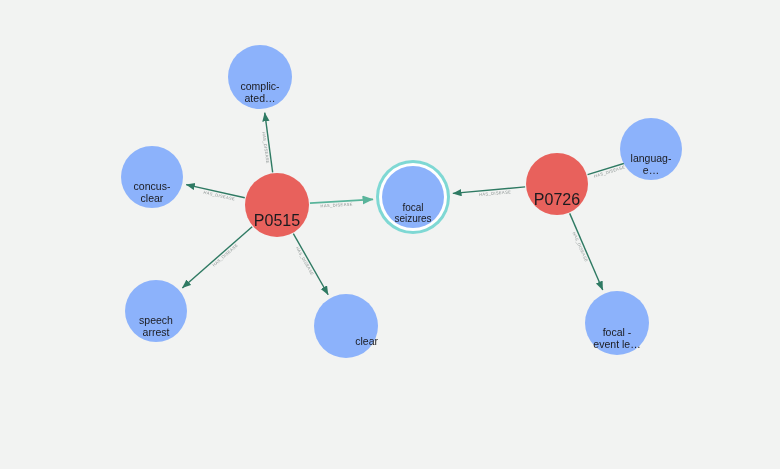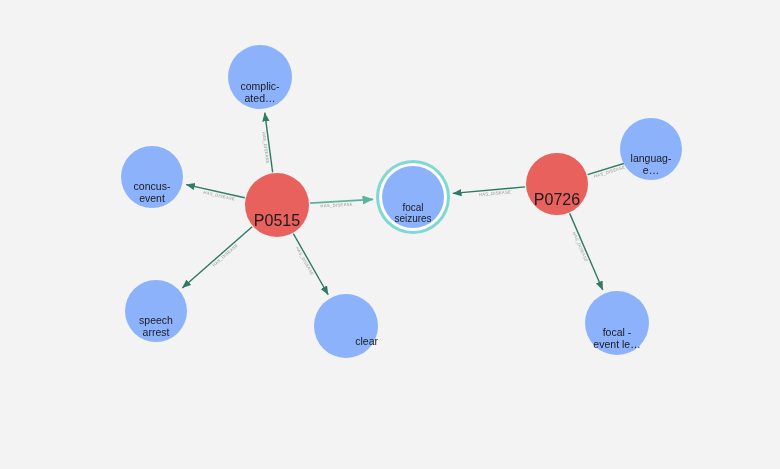--- a/index.html
+++ b/index.html
@@ -107,21 +107,21 @@
         <text x="578.9727197364124" y="247.51986985246293" text-anchor="middle" class="edge-label" transform="rotate(66.65 578.97 247.52)">HAS_DISEASE</text>
       </g>
   </svg>
   <div id="nodes-layer">
       <div class="node node-disease" style="left: 228px; top: 45px; width: 64px; height: 64px;">
         <span class="node-label">complic-
 ated…</span>
       </div>
       <div class="node node-disease" style="left: 121px; top: 146px; width: 62px; height: 62px;">
         <span class="node-label">concus-
-event</span>
+clear</span>
       </div>
       <div class="node node-patient" style="left: 245px; top: 173px; width: 64px; height: 64px; justify-content: center;">
         <span class="node-label">P0515</span>
       </div>
       <div class="node node-selected" style="left: 382px; top: 166px; width: 62px; height: 62px;">
         <span class="node-label">focal
 seizures</span>
       </div>
       <div class="node node-patient" style="left: 526px; top: 153px; width: 62px; height: 62px;">
         <span class="node-label">P0726</span>

